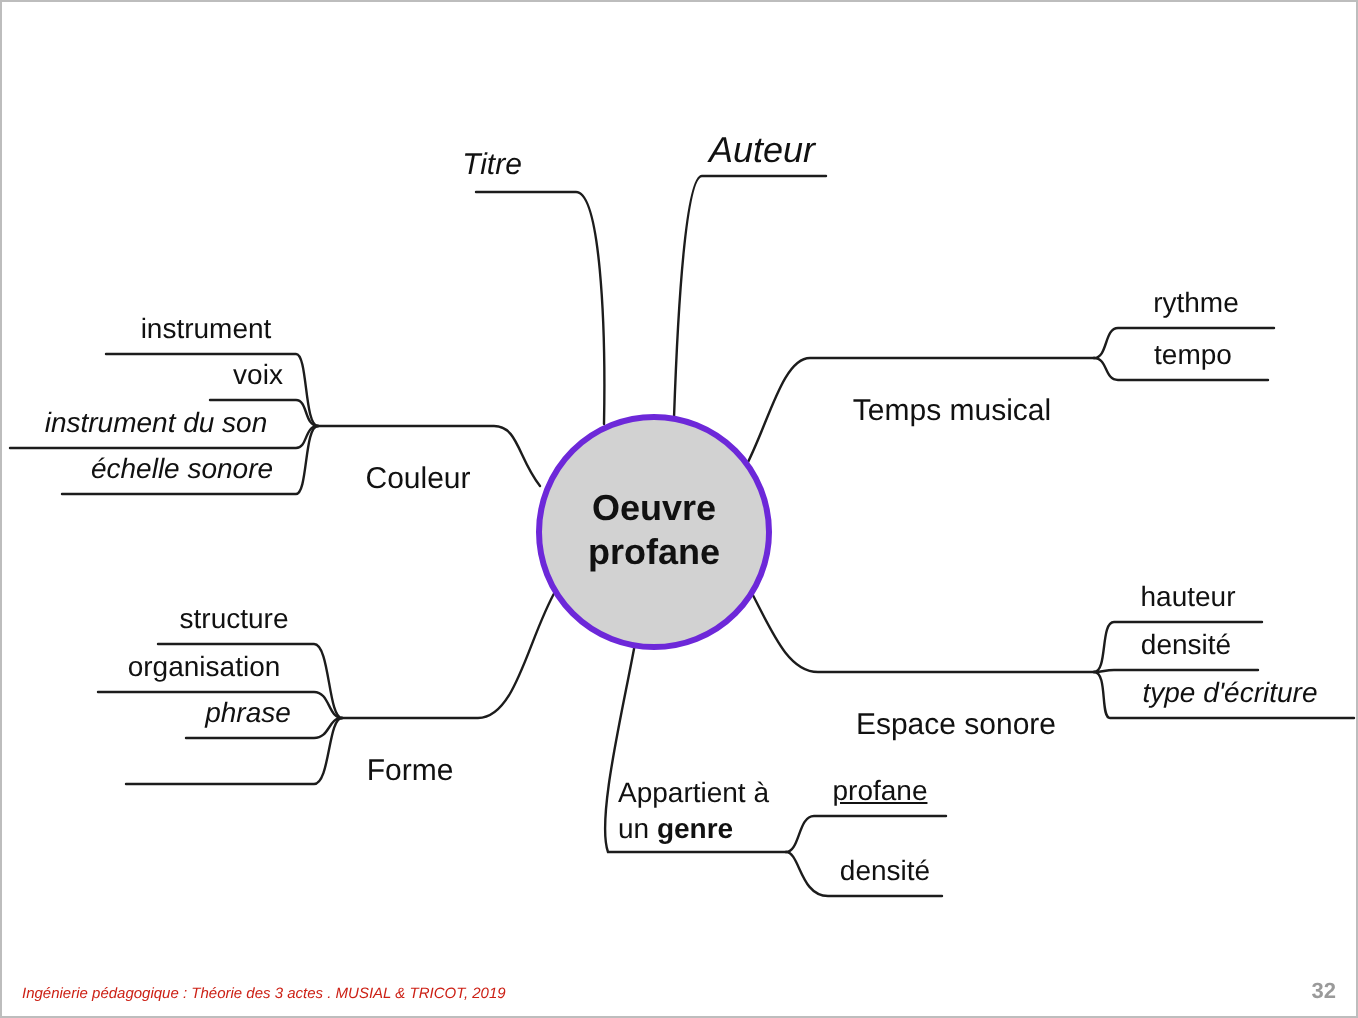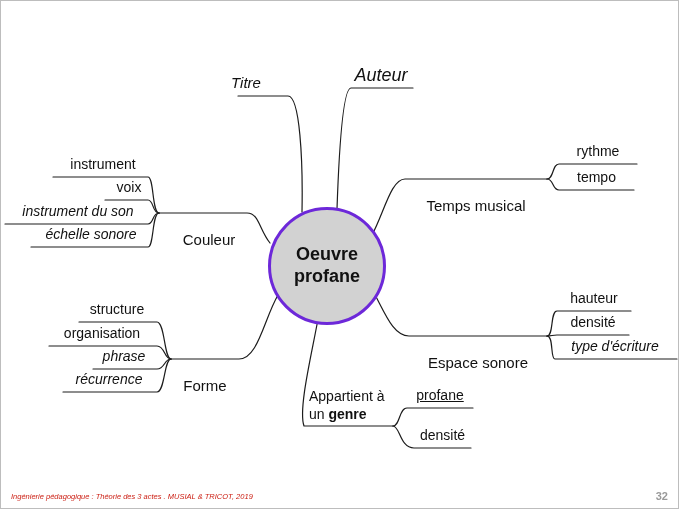--- a/index.html
+++ b/index.html
@@ -90,21 +90,20 @@
   <div class="node branch n-couleur">Couleur</div>
   <div class="node n-instrument">instrument</div>
   <div class="node n-voix">voix</div>
   <div class="node it n-dynamique">instrument du son</div>
   <div class="node it n-echelle">échelle sonore</div>
 
   <div class="node branch n-forme">Forme</div>
   <div class="node n-structure">structure</div>
   <div class="node n-organisation">organisation</div>
   <div class="node it n-phrase">phrase</div>
-  <div class="node it n-recurrence">récurrence</div>
 
   <div class="node n-genre">
     <span>Appartient à</span><br>
     <span>un </span><b>genre</b>
   </div>
   <div class="node n-profane">profane</div>
   <div class="node n-sacree">densité</div>
 
   <div class="footer">Ingénierie pédagogique : Théorie des 3 actes . MUSIAL &amp; TRICOT, 2019</div>
   <div class="pagenum">32</div>

